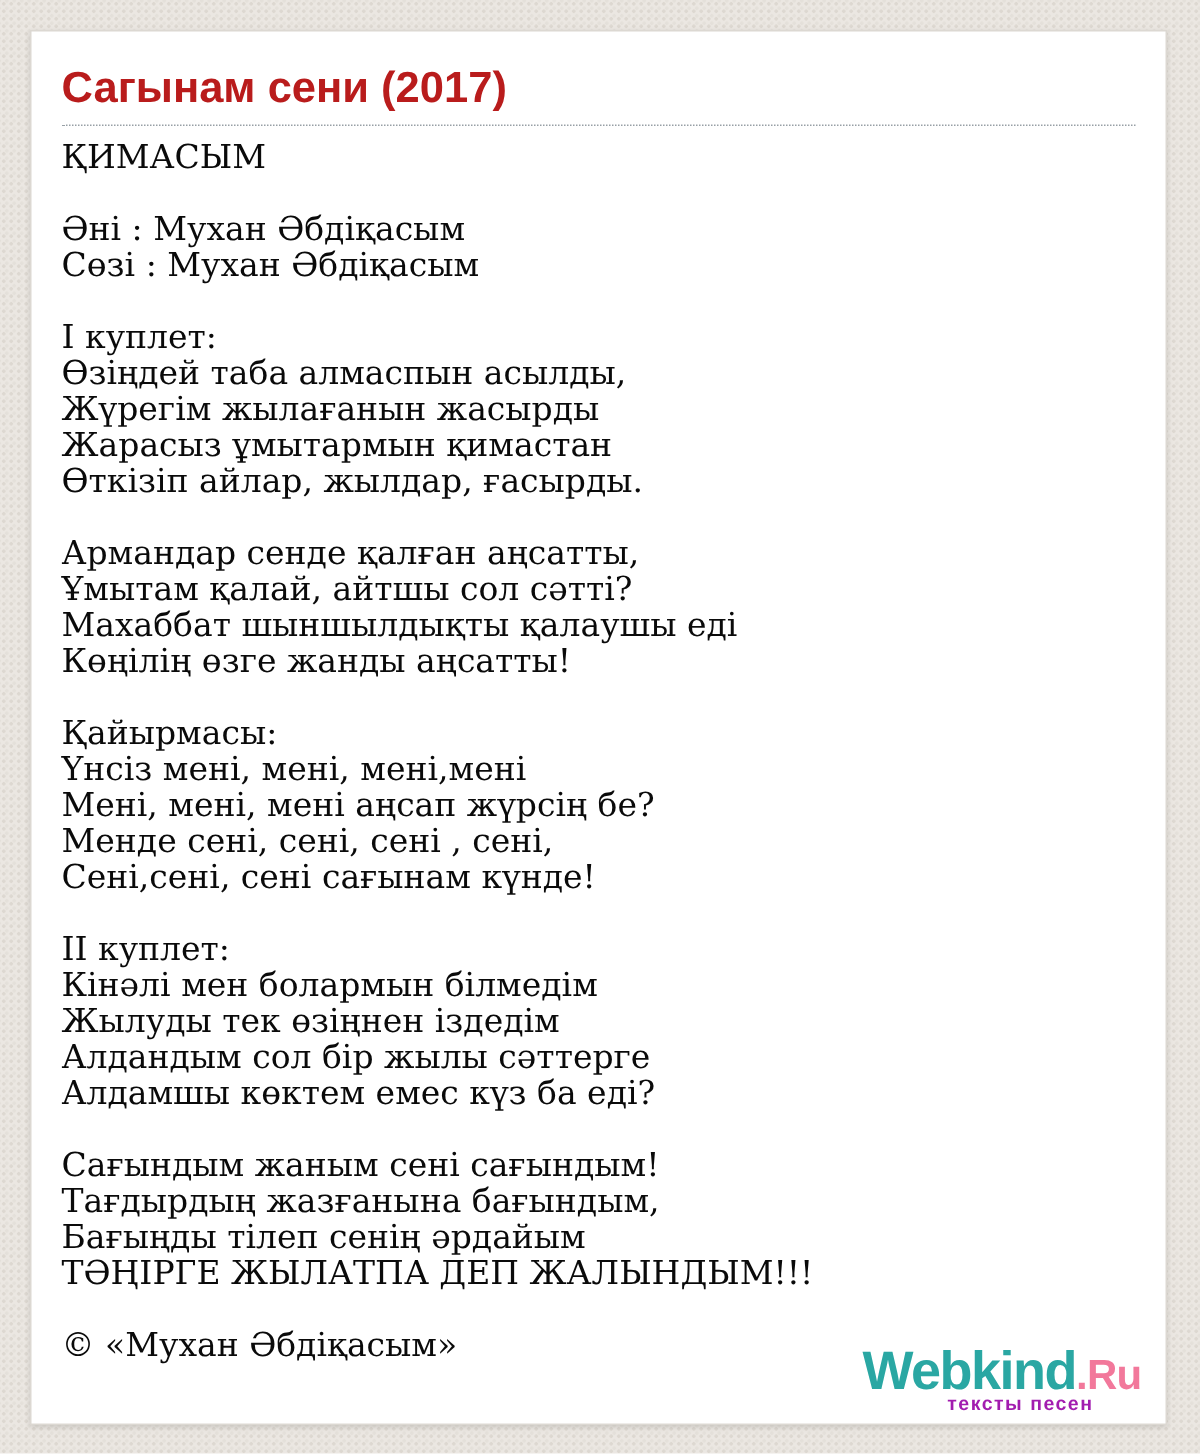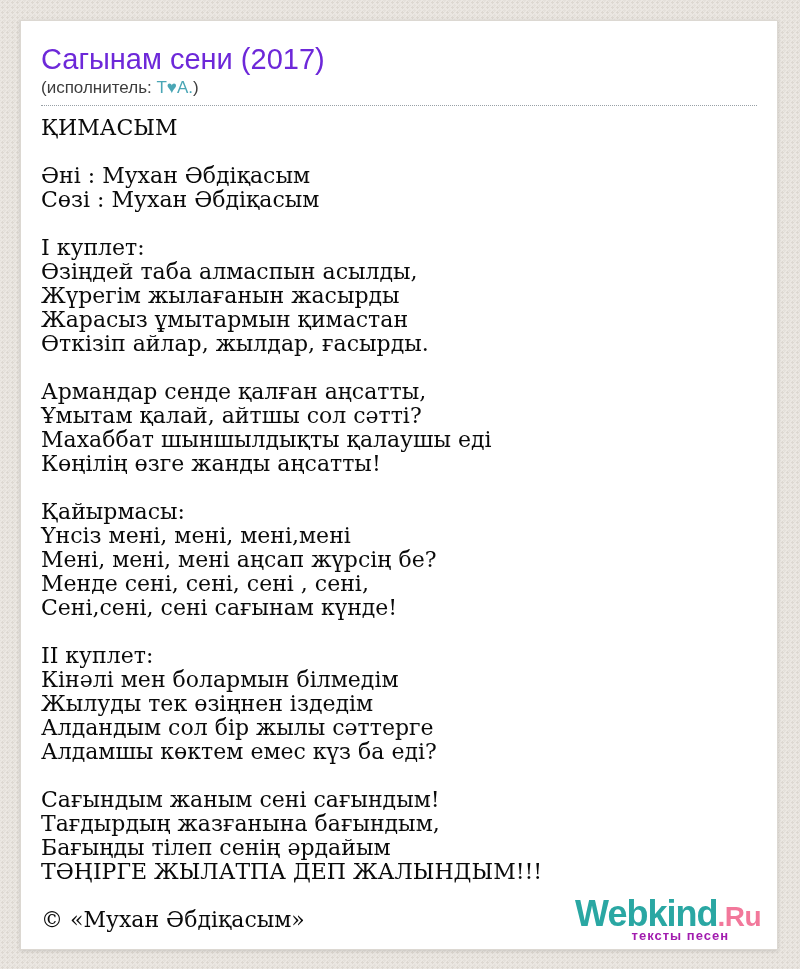--- a/index.html
+++ b/index.html
@@ -32,22 +32,22 @@
     padding: 21px 20px 0 20px;
   }
   .header {
     border-bottom: 1px dotted #98a0a6;
     padding-bottom: 7px;
   }
   .song-title {
     margin: 0;
     font-size: 29px;
     line-height: 34px;
-    font-weight: 400;
-    color: #6d28d9;
+    font-weight: 700;
+    color: #b91c1c;
     letter-spacing: 0;
   }
   .artist-line {
     font-size: 17px;
     line-height: 21px;
     color: #3d3d3d;
     margin-top: 1px;
   }
   .artist-link {
     color: #4aa6b5;
@@ -94,23 +94,20 @@
     padding-right: 32px;
   }
 </style>
 </head>
 <body>
 
 <div class="card">
 
   <div class="header">
     <h1 class="song-title">Сагынам сени (2017)</h1>
-    <div class="artist-line">
-      <span>(исполнитель: </span><span class="artist-link">Т♥А.</span><span>)</span>
-    </div>
   </div>
 
   <div class="lyrics">ҚИМАСЫМ
 
 Әні : Мухан Әбдіқасым
 Сөзі : Мухан Әбдіқасым
 
 І куплет:
 Өзіңдей таба алмаспын асылды,
 Жүрегім жылағанын жасырды

